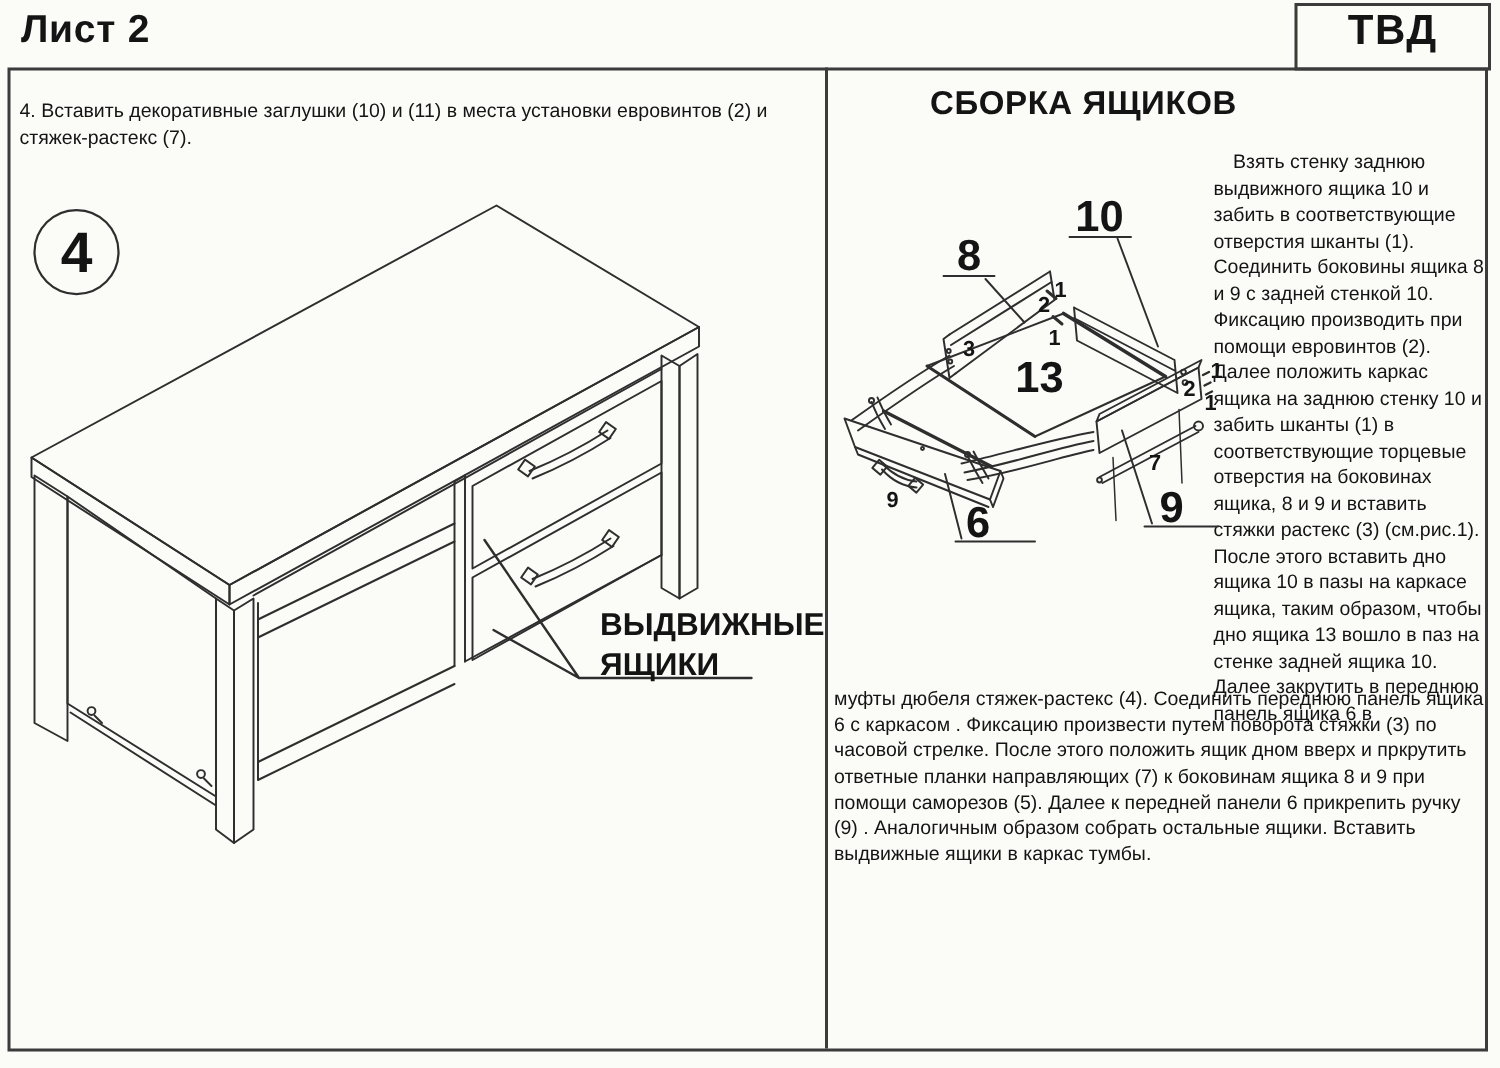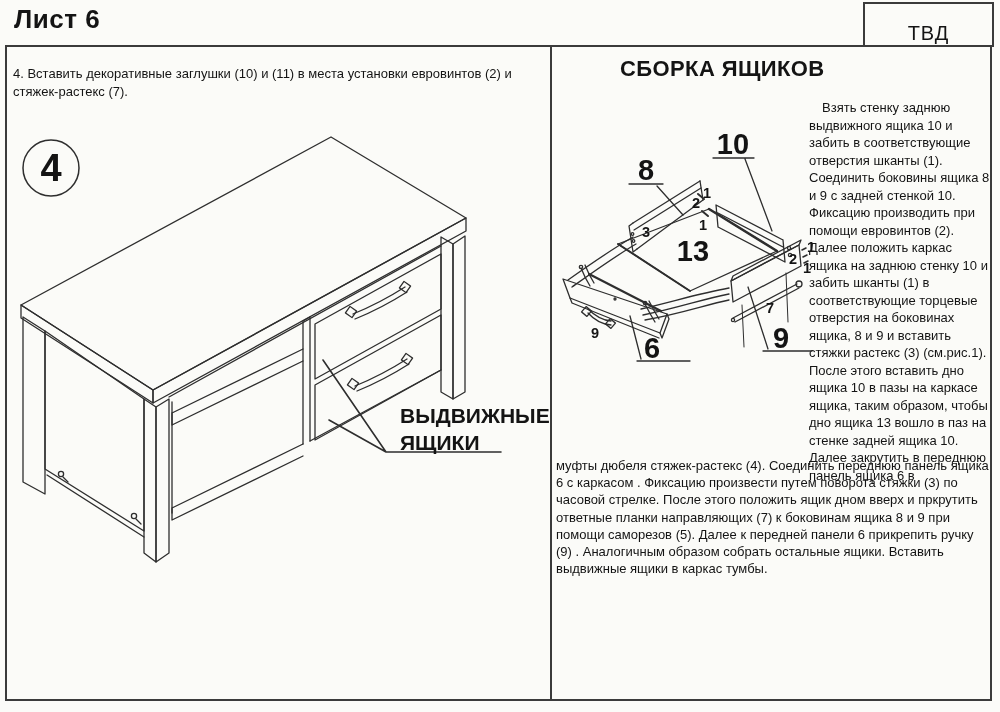--- a/index.html
+++ b/index.html
@@ -1,22 +1,22 @@
 <!DOCTYPE html>
 <html><head>
 <meta charset="utf-8">
 <style>
   html,body{margin:0;padding:0;background:#ffffff;}
   .page{position:relative;width:1000px;height:712px;background:#fbfbf8;
         font-family:"Liberation Sans",sans-serif;color:#141414;overflow:hidden;}
   .abs{position:absolute;}
   .sheet-title{left:14px;top:4px;font-size:26px;font-weight:bold;letter-spacing:.5px;}
   .code-box{left:863px;top:2px;width:127px;height:41px;border:2px solid #3b3b3b;
-            display:flex;align-items:flex-end;justify-content:center;
-            font-size:20px;font-weight:normal;letter-spacing:1px;}
+            display:flex;align-items:flex-start;justify-content:center;
+            font-size:28px;font-weight:bold;letter-spacing:1px;}
   .content-frame{left:5px;top:45px;width:983px;height:652px;border:2px solid #3b3b3b;}
   .v-divider{left:550px;top:45px;width:2px;height:654px;background:#3b3b3b;}
   .step-text{left:13px;top:52px;width:532px;font-size:13px;line-height:18px;}
   .section-title{left:620px;top:56px;width:240px;text-align:left;
                  font-size:22px;font-weight:600;letter-spacing:.4px;}
   .intro-text{left:809px;top:86px;width:182px;font-size:13px;line-height:17.5px;
               text-indent:13px;}
   .outro-text{left:556px;top:444px;width:436px;font-size:13px;line-height:17.2px;}
   svg{overflow:visible;}
   svg .ln{stroke:#2e2e2e;fill:none;stroke-width:1.3;stroke-linejoin:round;stroke-linecap:round;}
@@ -24,21 +24,21 @@
   .big-num{font-size:29px;font-weight:bold;text-anchor:middle;}
   .small-num{font-size:14.5px;font-weight:bold;text-anchor:middle;}
   .badge-num{font-size:38px;font-weight:bold;text-anchor:middle;}
   .callout-text{font-size:21px;font-weight:bold;}
 </style>
 </head>
 <body>
 
 <div class="page">
 
-  <div class="abs sheet-title">Лист 6</div>
+  <div class="abs sheet-title">Лист 2</div>
   <div class="abs code-box">
     <span>ТВД</span>
   </div>
 
   <div class="abs content-frame"></div>
   <div class="abs v-divider"></div>
 
   <p class="abs step-text">4. Вставить декоративные заглушки  (10) и (11) в места установки евровинтов (2) и стяжек-растекс (7).</p>
 
   <svg class="abs" style="left:6px;top:95px;width:545px;height:510px" viewBox="5 95 545 510">

